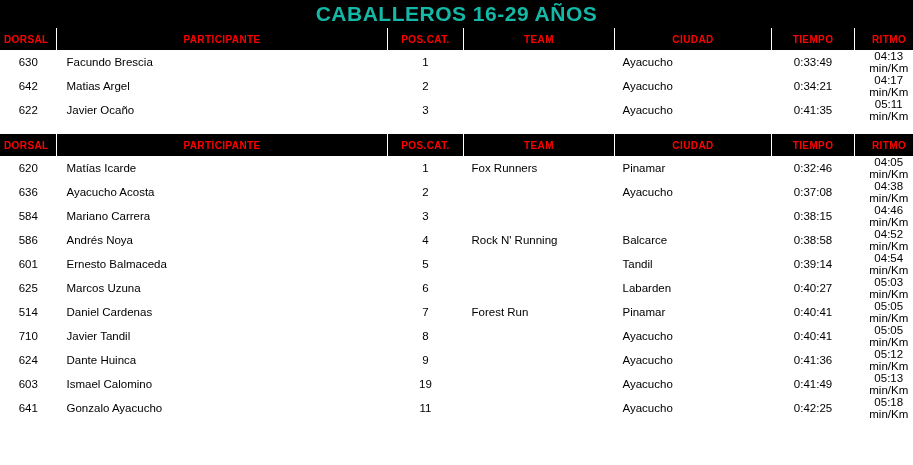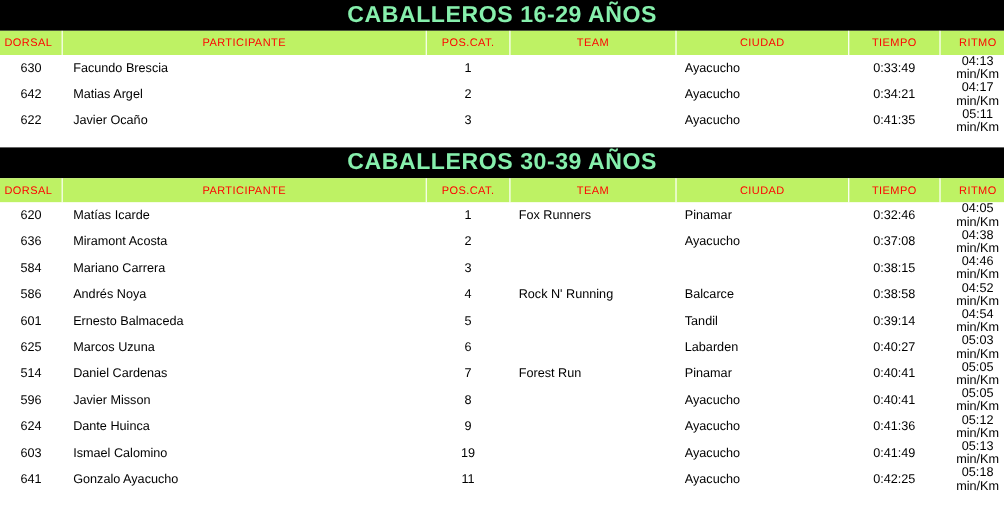--- a/index.html
+++ b/index.html
@@ -13,44 +13,44 @@
     font-family: "Liberation Sans", sans-serif;
     overflow: hidden;
   }
   .page {
     width: 913px;
     position: relative;
   }
   
   .section-title {
     background: #000000;
-    color: #86efac;
+    color: #14b8a6;
     text-align: center;
     font-size: 21px;
     font-weight: bold;
     letter-spacing: 0.5px;
     height: 28px;
     line-height: 28px;
     font-family: "Liberation Sans", sans-serif;
   }
   .spacer {
     height: 12px;
     background: #ffffff;
   }
   
   table.results {
     width: 913px;
     border-collapse: collapse;
     table-layout: fixed;
   }
   table.results thead th {
-    background: #bef264;
+    background: #000000;
     color: #ff0000;
     font-size: 10px;
-    font-weight: normal;
+    font-weight: bold;
     letter-spacing: 0.4px;
     height: 22px;
     padding: 0;
     text-align: center;
     border-right: 1px solid #ffffff;
   }
   table.results thead th:last-child {
     border-right: none;
   }
   table.results thead th.th-dorsal {
@@ -123,21 +123,20 @@
         <td class="c-team"></td>
         <td class="c-ciudad">Ayacucho</td>
         <td class="c-tiempo">0:41:35</td>
         <td class="c-ritmo">05:11 min/Km</td>
       </tr>
     </tbody>
   </table>
 
   <div class="spacer"></div>
 
-  <div class="section-title">CABALLEROS 30-39 AÑOS</div>
 
   <table class="results">
     <thead>
       <tr>
         <th class="c-dorsal th-dorsal">DORSAL</th>
         <th class="c-part">PARTICIPANTE</th>
         <th class="c-pos">POS.CAT.</th>
         <th class="c-team">TEAM</th>
         <th class="c-ciudad">CIUDAD</th>
         <th class="c-tiempo">TIEMPO</th>
@@ -149,21 +148,21 @@
         <td class="c-dorsal">620</td>
         <td class="c-part">Matías Icarde</td>
         <td class="c-pos">1</td>
         <td class="c-team">Fox Runners</td>
         <td class="c-ciudad">Pinamar</td>
         <td class="c-tiempo">0:32:46</td>
         <td class="c-ritmo">04:05 min/Km</td>
       </tr>
       <tr>
         <td class="c-dorsal">636</td>
-        <td class="c-part">Miramont Acosta</td>
+        <td class="c-part">Ayacucho Acosta</td>
         <td class="c-pos">2</td>
         <td class="c-team"></td>
         <td class="c-ciudad">Ayacucho</td>
         <td class="c-tiempo">0:37:08</td>
         <td class="c-ritmo">04:38 min/Km</td>
       </tr>
       <tr>
         <td class="c-dorsal">584</td>
         <td class="c-part">Mariano Carrera</td>
         <td class="c-pos">3</td>
@@ -202,22 +201,22 @@
       <tr>
         <td class="c-dorsal">514</td>
         <td class="c-part">Daniel Cardenas</td>
         <td class="c-pos">7</td>
         <td class="c-team">Forest Run</td>
         <td class="c-ciudad">Pinamar</td>
         <td class="c-tiempo">0:40:41</td>
         <td class="c-ritmo">05:05 min/Km</td>
       </tr>
       <tr>
-        <td class="c-dorsal">596</td>
-        <td class="c-part">Javier Misson</td>
+        <td class="c-dorsal">710</td>
+        <td class="c-part">Javier Tandil</td>
         <td class="c-pos">8</td>
         <td class="c-team"></td>
         <td class="c-ciudad">Ayacucho</td>
         <td class="c-tiempo">0:40:41</td>
         <td class="c-ritmo">05:05 min/Km</td>
       </tr>
       <tr>
         <td class="c-dorsal">624</td>
         <td class="c-part">Dante Huinca</td>
         <td class="c-pos">9</td>

